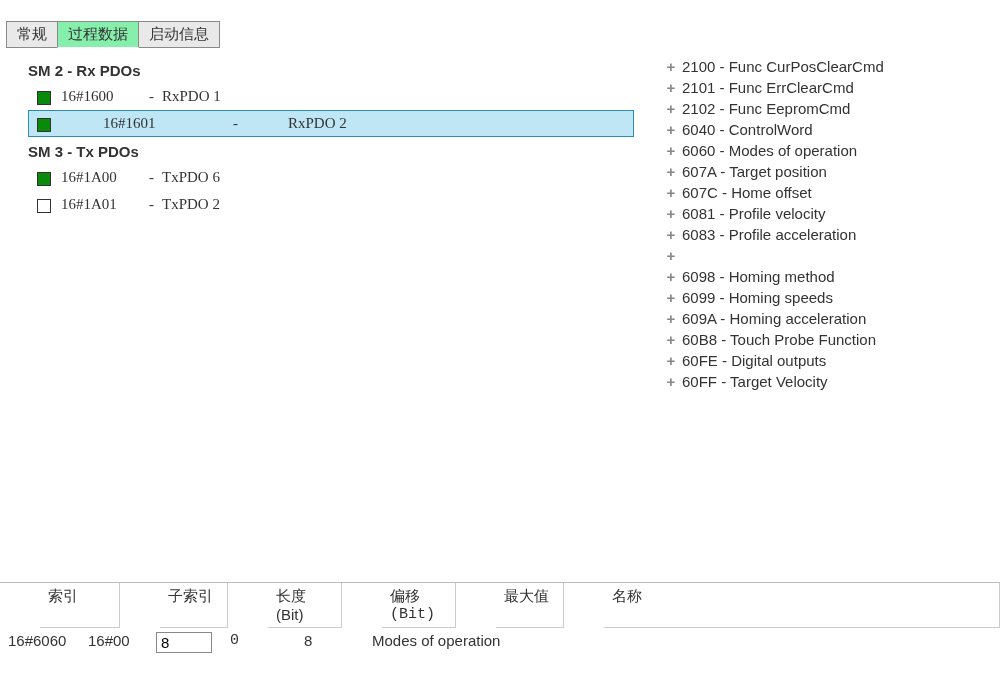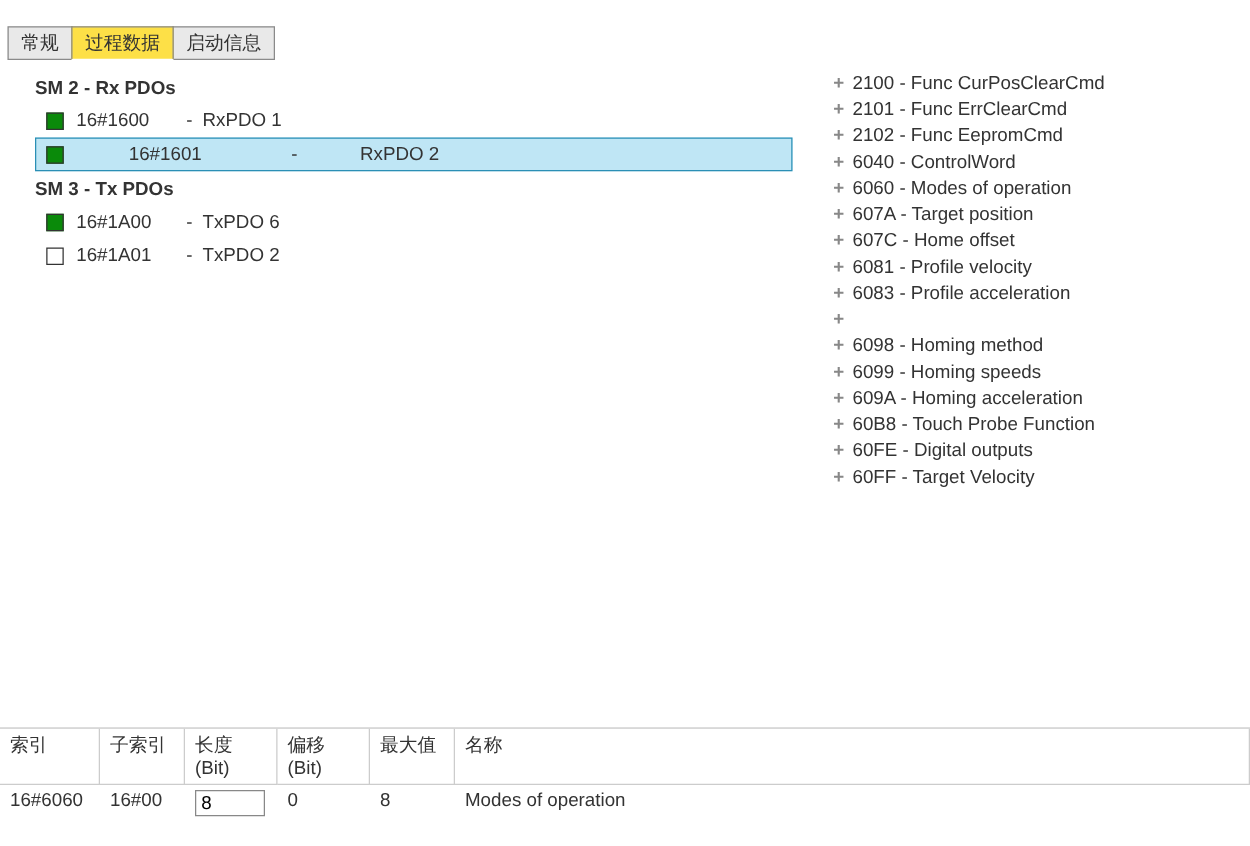--- a/index.html
+++ b/index.html
@@ -22,21 +22,21 @@
   .tab {
     padding: 3px 10px;
     border: 1px solid #8a8a8a;
     background: #e9e9e9;
     margin-right: -1px;
     cursor: pointer;
     position: relative;
     top: 1px;
   }
   .tab.active {
-    background: #fde047;
+    background: #86efac;
     border-bottom: 1px solid #fff;
     z-index: 1;
   }
   .main {
     display: flex;
     height: 530px;
   }
   .left {
     width: 650px;
     padding: 8px 0 0 28px;
@@ -44,25 +44,26 @@
   .right {
     flex: 1;
     padding: 8px 0 0 10px;
   }
   .section-title {
     font-weight: bold;
     margin: 6px 0 4px 0;
   }
   .pdo-row {
     display: flex;
-    align-items: center;
+    align-items: flex-end;
     padding: 4px 0 4px 8px;
     cursor: pointer;
     border: 1px solid transparent;
     margin-right: 16px;
+    font-family: Liberation Serif, serif;
   }
   .pdo-row.selected {
     background: #bfe6f5;
     border: 1px solid #2b8fb5;
     gap: 42px;
   }
   .checkbox {
     width: 14px;
     height: 14px;
     border: 1px solid #333;
@@ -96,37 +97,38 @@
   }
   .thead {
     display: flex;
     background: #fff;
   }
   .th {
     padding: 4px 8px;
     border-right: 1px solid #ccc;
     border-bottom: 1px solid #ccc;
     color: #333;
+    margin-left: 40px;
   }
   .trow {
     display: flex;
   }
   .td {
     padding: 4px 8px;
   }
   .td input {
     width: 56px;
     font-size: 15px;
     border: 1px solid #888;
     padding: 1px 4px;
   }
   .c-idx   { width: 80px; }
   .c-sub   { width: 68px; }
   .c-len   { width: 74px; }
-  .c-off   { width: 74px; }
+  .c-off   { width: 74px; font-family: Liberation Mono, monospace; }
   .c-max   { width: 68px; }
   .c-name  { flex: 1; }
 </style>
 </head>
 <body>
 
 <div class="tabs">
   <div class="tab">常规</div>
   <div class="tab active">过程数据</div>
   <div class="tab">启动信息</div>

